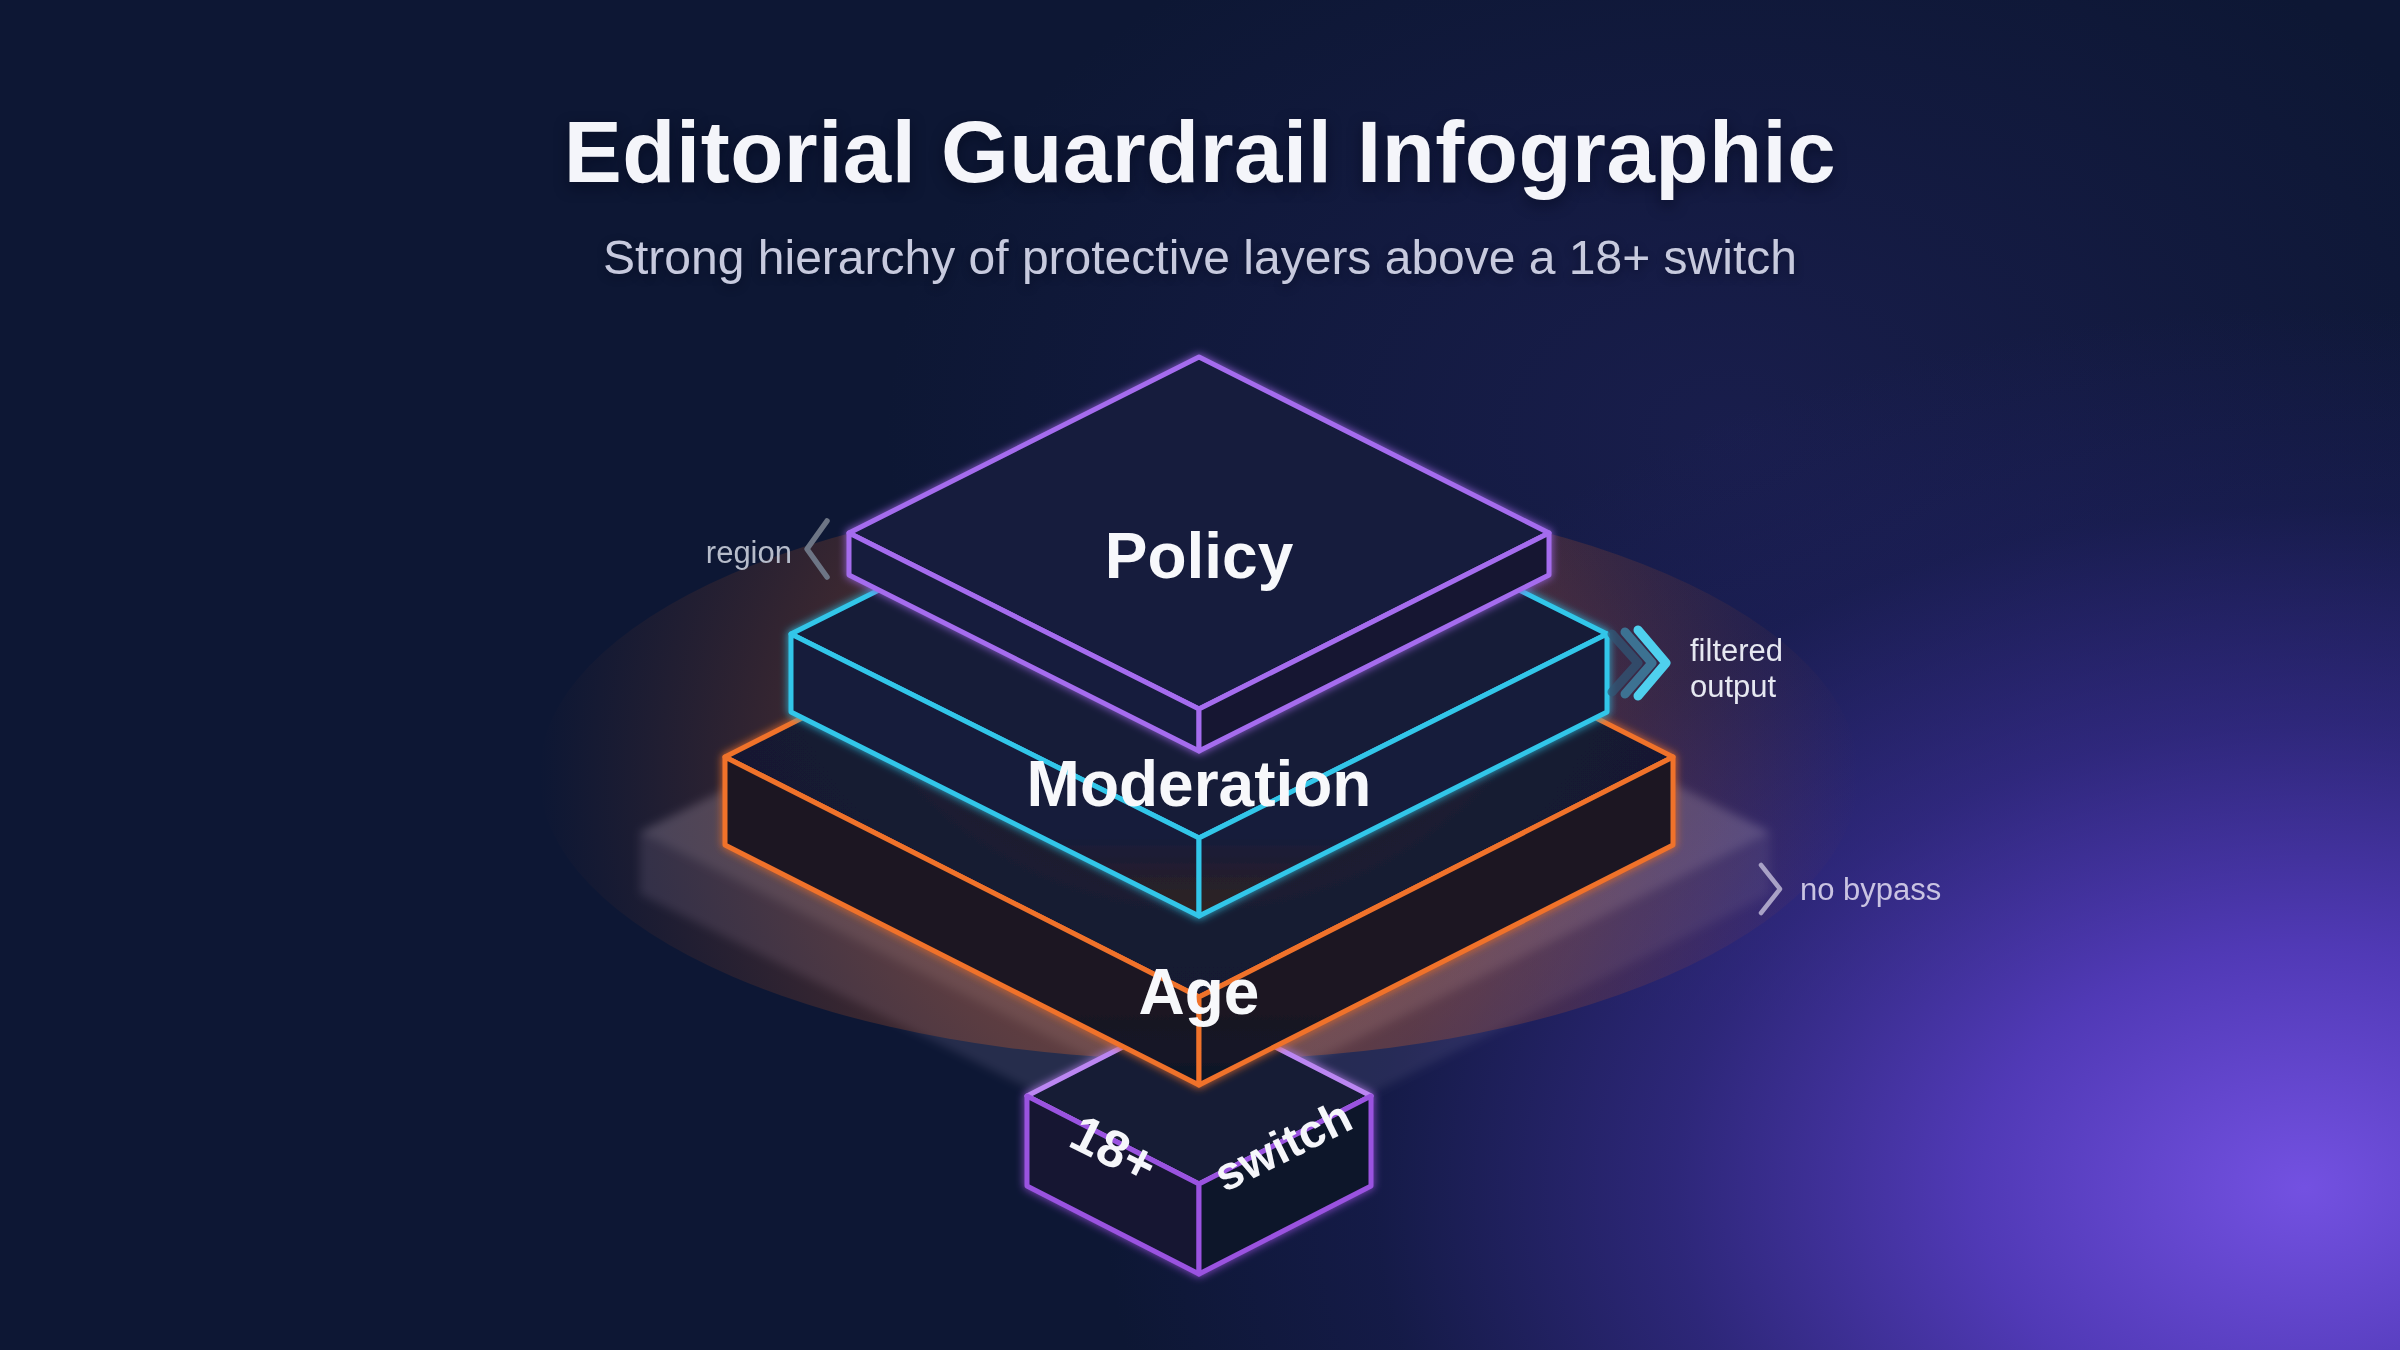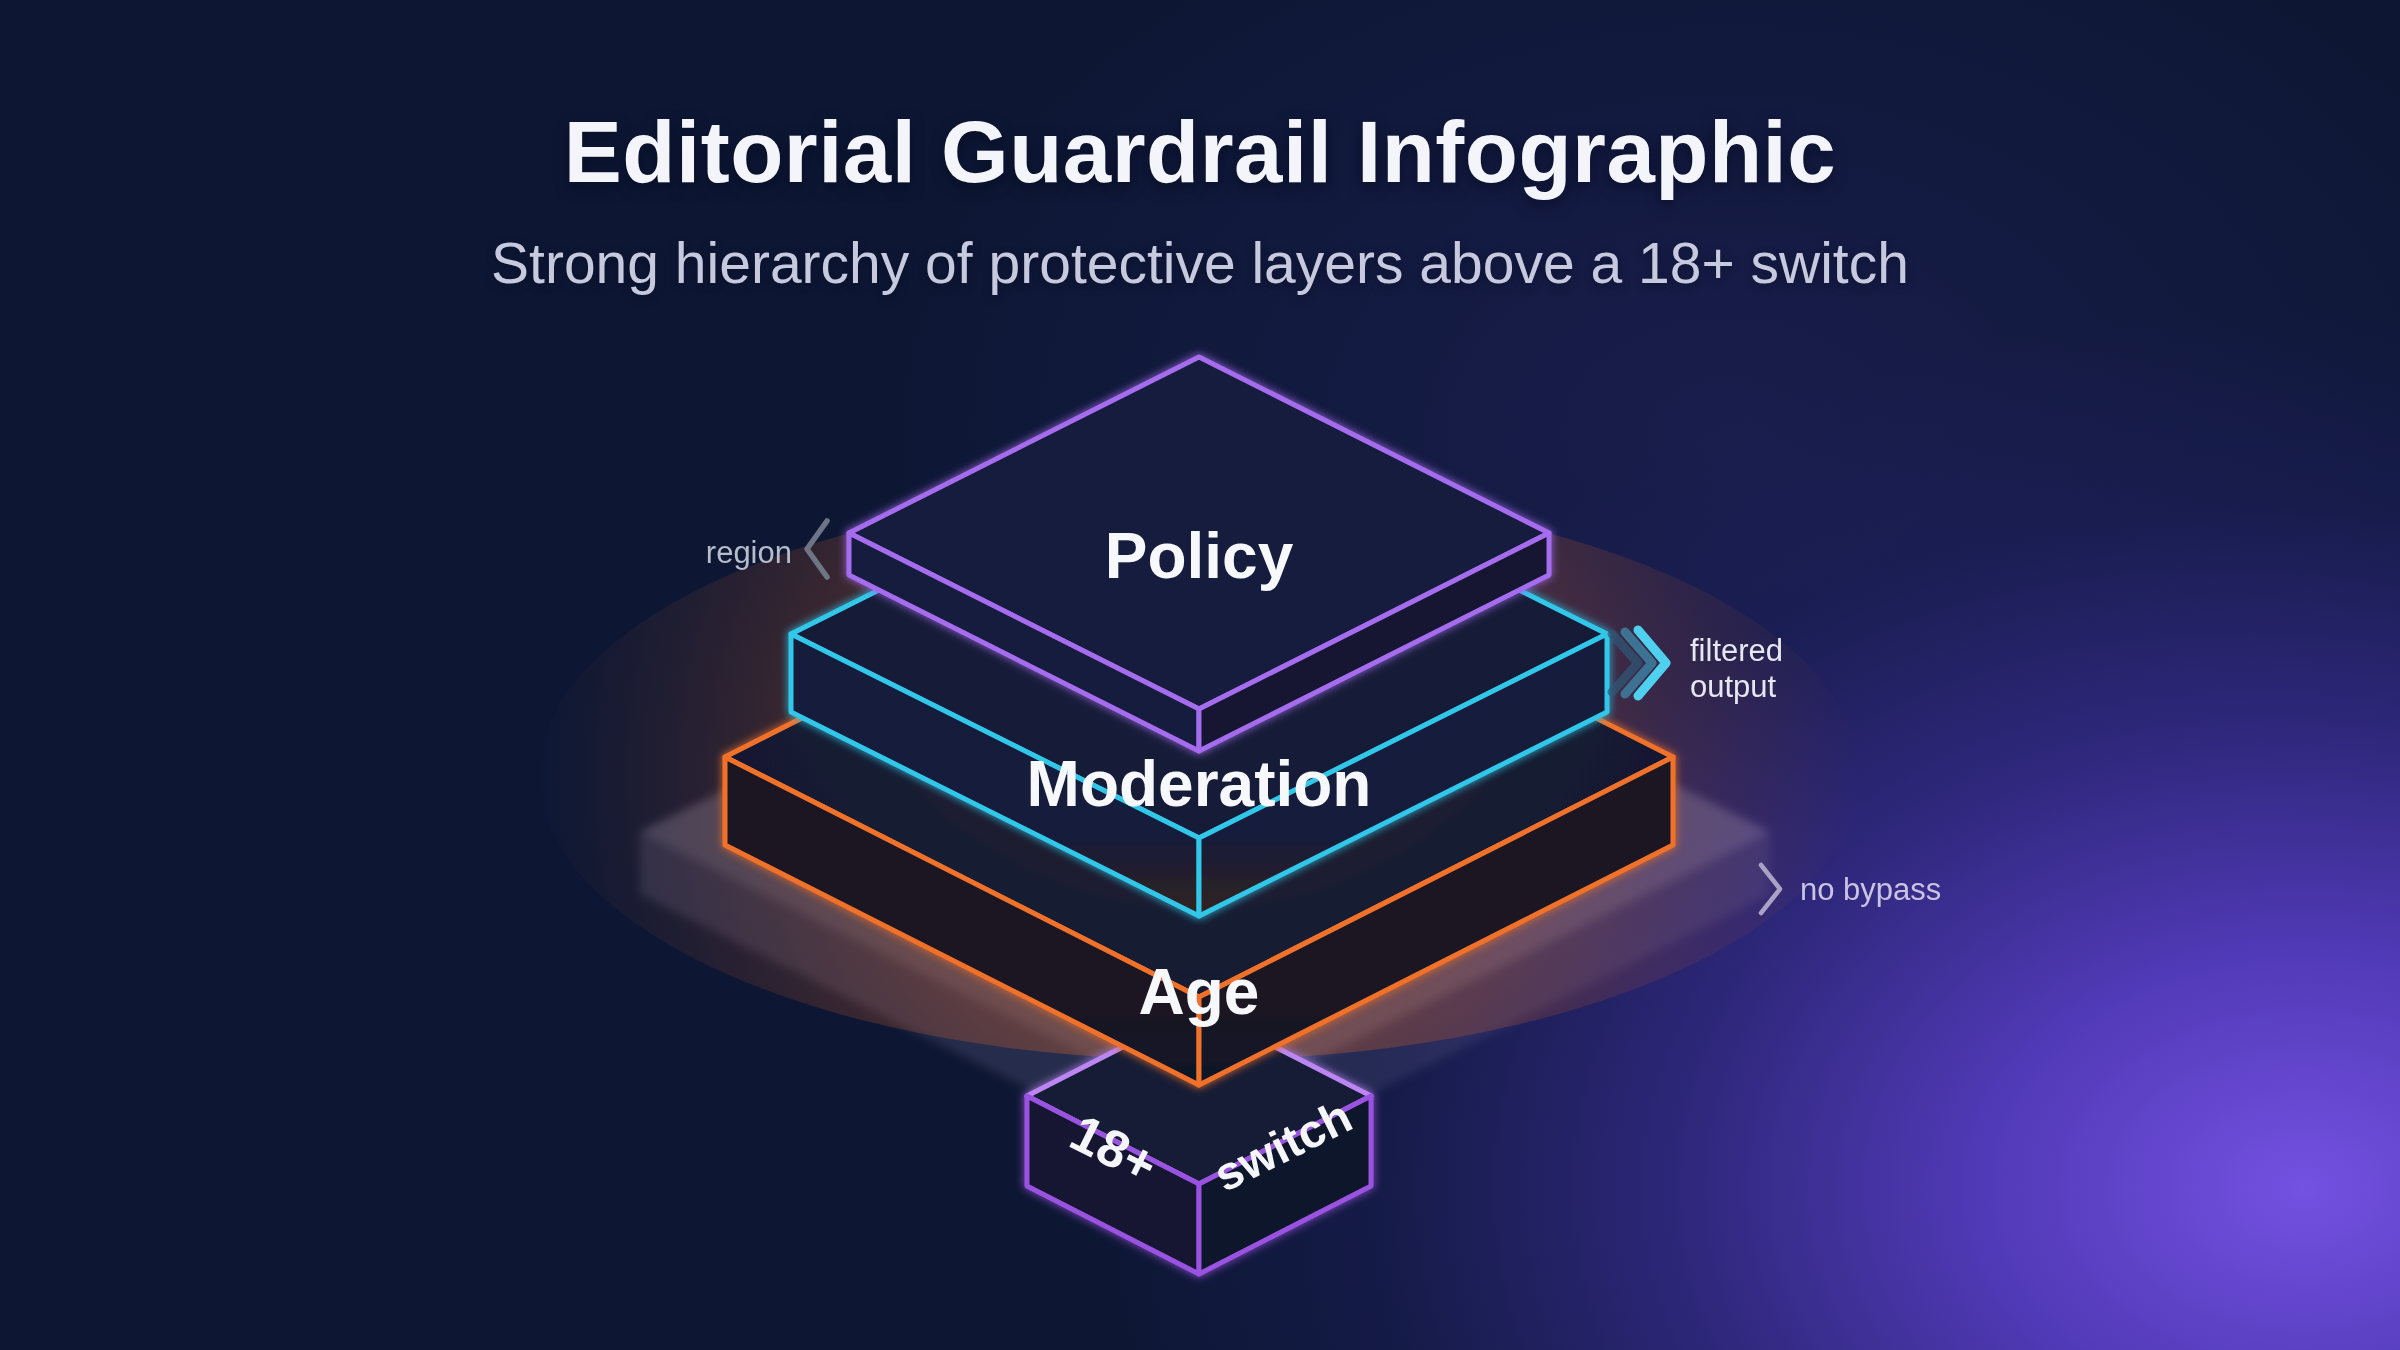--- a/index.html
+++ b/index.html
@@ -15,21 +15,21 @@
       #0d1734;
   }
   .stage{position:absolute;inset:0;width:2400px;height:1350px;}
   .title{
     position:absolute;top:102px;left:0;width:100%;
     text-align:center;font-size:87px;font-weight:700;color:#f4f5fa;
     letter-spacing:.5px;text-shadow:0 5px 14px rgba(4,8,26,.55);
   }
   .subtitle{
     position:absolute;top:230px;left:0;width:100%;
-    text-align:center;font-size:57px;font-weight:400;color:#c7cade;
+    text-align:center;font-size:48px;font-weight:400;color:#c7cade;
     text-shadow:0 3px 10px rgba(4,8,26,.45);
   }
   svg{position:absolute;left:0;top:0;}
   .layer-label{
     font-family:"Liberation Sans", sans-serif;font-weight:700;
     fill:#f7f8fb;text-anchor:middle;
   }
   .ann-text{
     font-family:"Liberation Sans", sans-serif;font-weight:400;font-size:31px;
   }

